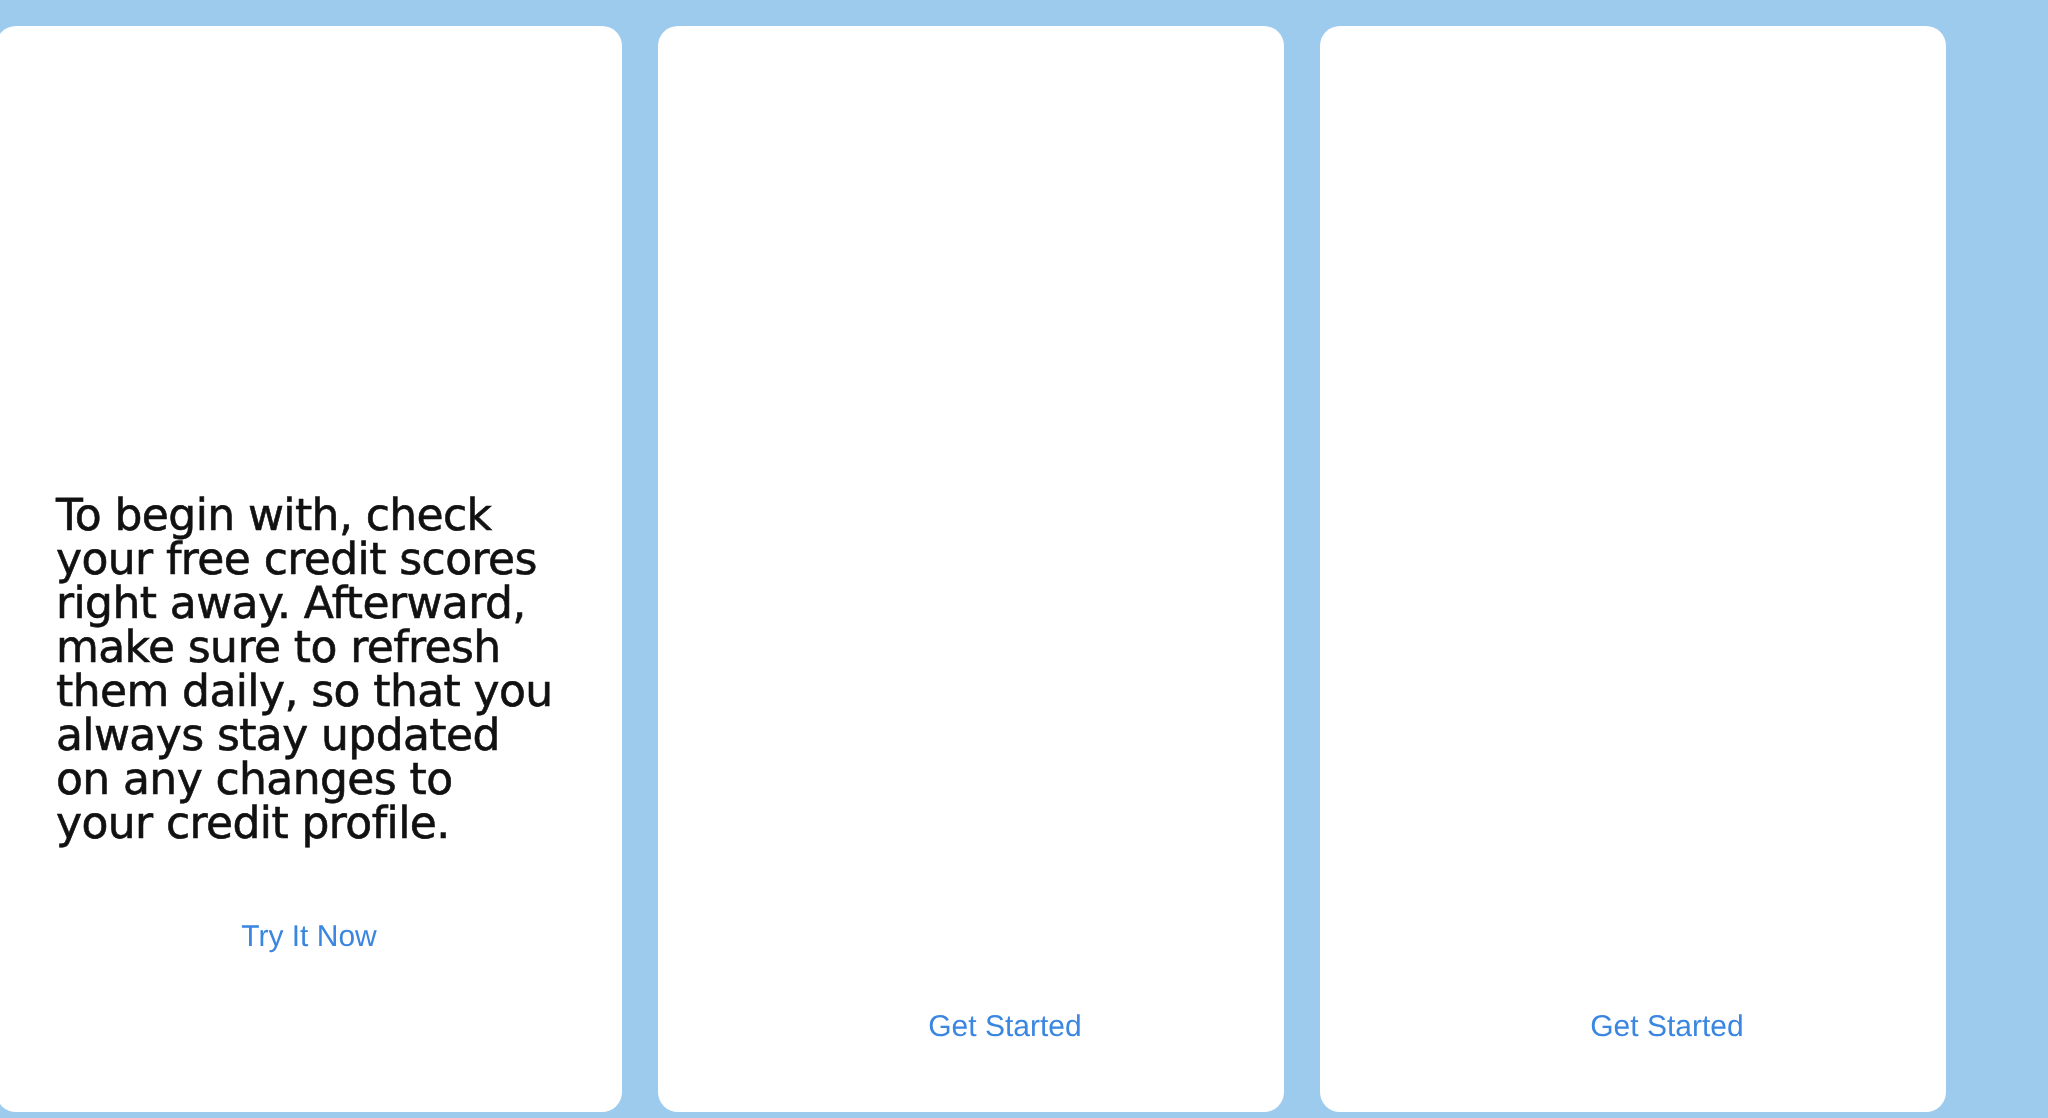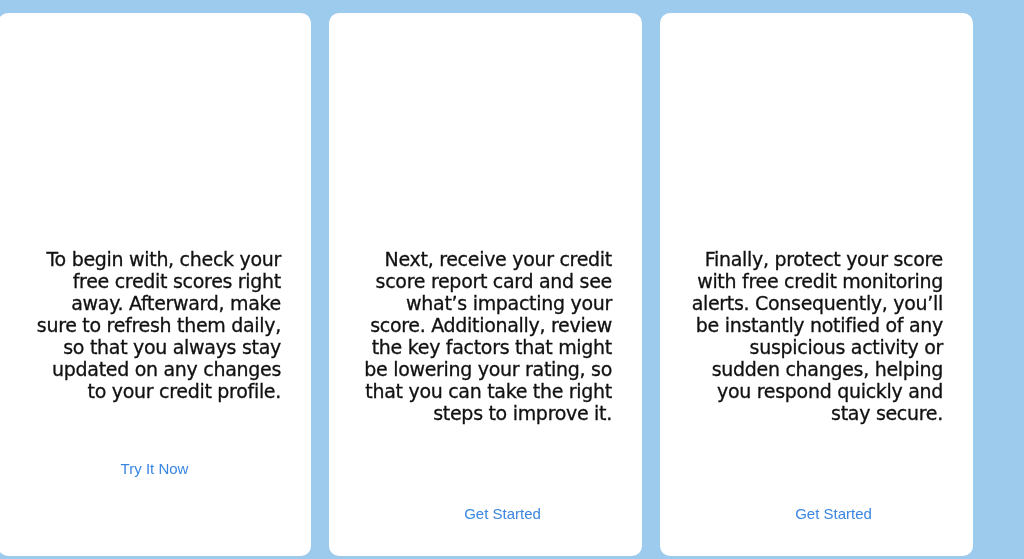--- a/index.html
+++ b/index.html
@@ -25,23 +25,23 @@
       background: #ffffff;
       border-radius: 10px;
       box-sizing: border-box;
     }
     .card-text {
       position: absolute;
       left: 30px;
       right: 30px;
       top: 235px;
       margin: 0;
-      text-align: right;
+      text-align: left;
       font-family: "DejaVu Sans", sans-serif;
-      font-size: 19px;
+      font-size: 22px;
       line-height: 22px;
       font-weight: 500;
       color: #111111;
       letter-spacing: -0.3px;
       -webkit-text-stroke: 0.3px #111111;
     }
     .card-link {
       position: absolute;
       left: 0;
       right: 0;
@@ -57,20 +57,18 @@
   </style>
 </head>
 <body>
 
 <div class="cards">
   <div class="card card-1">
     <p class="card-text">To begin with, check your free credit scores right away. Afterward, make sure to refresh them daily, so that you always stay updated on any changes to your credit profile.</p>
     <a class="card-link">Try It Now</a>
   </div>
   <div class="card card-2">
-    <p class="card-text">Next, receive your credit score report card and see what’s impacting your score. Additionally, review the key factors that might be lowering your rating, so that you can take the right steps to improve it.</p>
     <a class="card-link">Get Started</a>
   </div>
   <div class="card card-3">
-    <p class="card-text">Finally, protect your score with free credit monitoring alerts. Consequently, you’ll be instantly notified of any suspicious activity or sudden changes, helping you respond quickly and stay secure.</p>
     <a class="card-link">Get Started</a>
   </div>
 </div>
 
 </body></html>

